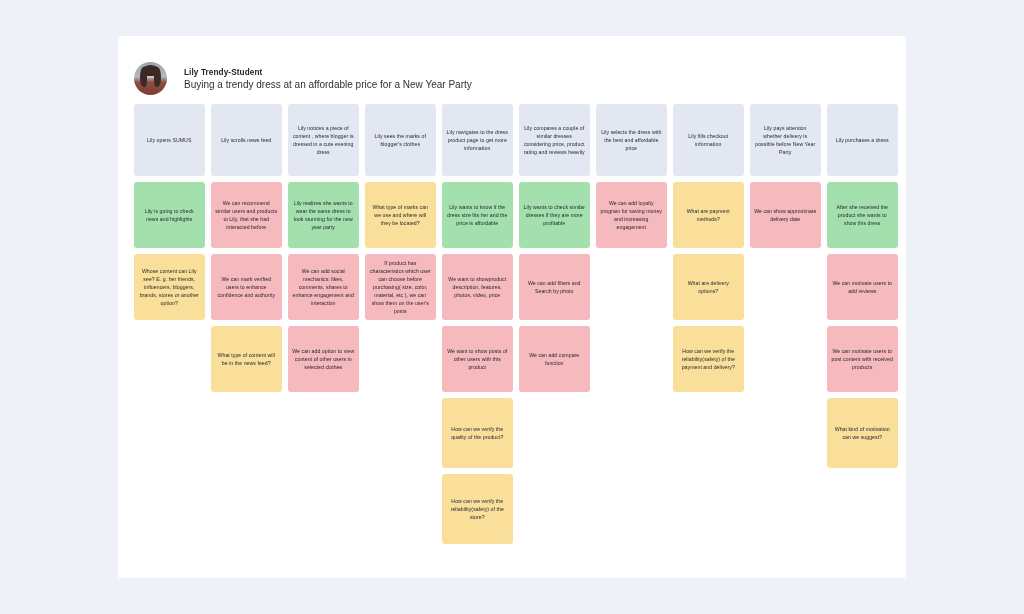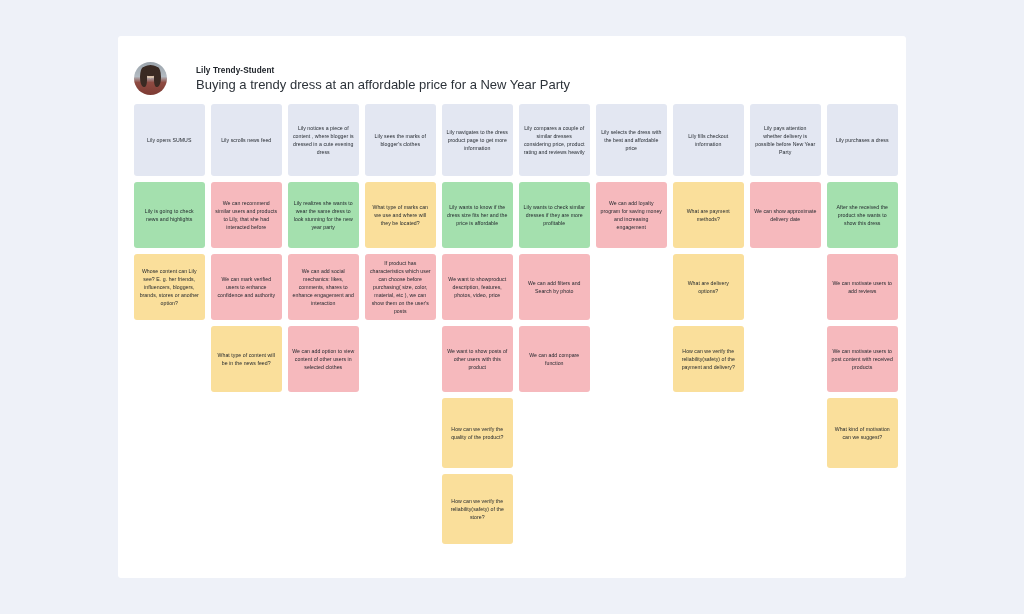--- a/index.html
+++ b/index.html
@@ -13,21 +13,21 @@
     position: absolute;
     left: 118px; top: 36px;
     width: 788px; height: 542px;
     background: #ffffff;
     border-radius: 3px;
   }
   
   #persona-header {
     position: absolute;
     left: 16px; top: 26px;
-    display: flex; align-items: center; gap: 29px;
+    display: flex; align-items: center; gap: 17px;
   }
   #avatar {
     width: 33px; height: 33px; border-radius: 50%;
     background:
       radial-gradient(circle at 50% 34%, #d8c0ab 0 19%, transparent 19.5%),
       linear-gradient(180deg, #9aa3ab 0%, #b3bbc2 44%, #8e4b42 62%, #7d3b33 100%);
     background-color: #a8b0b7;
     overflow: hidden; position: relative;
     flex: none;
   }
@@ -38,21 +38,21 @@
   #avatar .hair-l { left: 6px; }
   #avatar .hair-r { right: 6px; border-radius: 40% 60% 60% 40%; }
   #avatar .hair-top {
     position: absolute; left: 8px; top: 3px; width: 17px; height: 11px;
     background: #3a2a23; border-radius: 50% 50% 35% 35%;
   }
   #persona-text { display: flex; flex-direction: column; gap: 2px; }
   #persona-name {
     font-size: 8.2px; font-weight: bold; color: #20252b; letter-spacing: .1px;
   }
-  #persona-goal { font-size: 13px; color: #2c3239; }
+  #persona-goal { font-size: 10px; color: #2c3239; }
 
   
   #grid {
     position: absolute;
     left: 16px; top: 68px;
     width: 756px;
     display: grid;
     grid-template-columns: repeat(10, 70.5px);
     grid-auto-rows: auto;
     column-gap: 6.5px;

